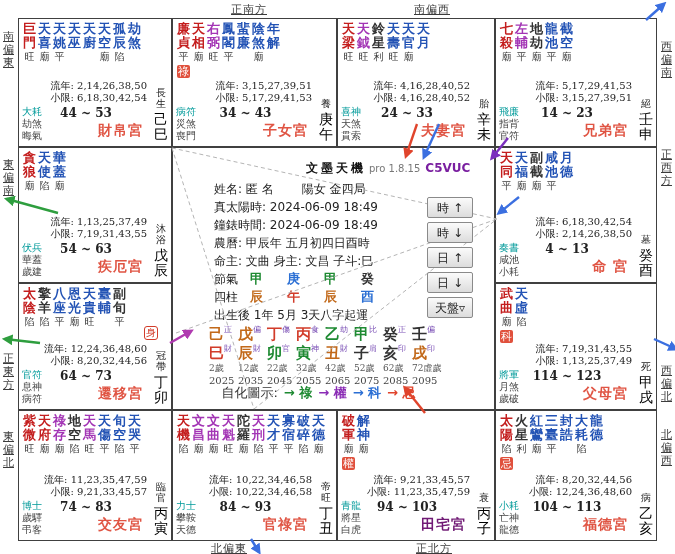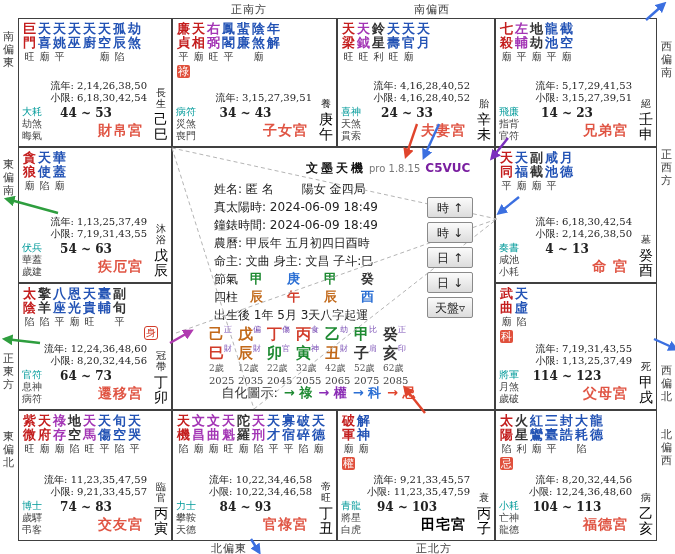--- a/index.html
+++ b/index.html
@@ -61,21 +61,21 @@
   .zihua .zl{color:#333;}
   .zihua .zi-item{margin-left:6px;font-weight:600;}
 
   
   .ctrl{position:absolute;left:427px;width:46px;height:21px;border:1px solid #8a8a8a;border-radius:2px;
         background:linear-gradient(#fbfbfb,#dcdcdc);font-size:12px;text-align:center;line-height:20px;
         color:#222;z-index:6;box-sizing:border-box;}
   .ctrl-0{top:197px}.ctrl-1{top:222px}.ctrl-2{top:247px}.ctrl-3{top:272px}.ctrl-4{top:297px}
 
   
-  .dir{position:absolute;font-size:11px;color:#3c3c3c;letter-spacing:1px;z-index:2;}
+  .dir{position:absolute;font-size:11px;color:#3c3c3c;letter-spacing:1px;z-index:2;text-decoration:underline;}
   .dir.v span{display:block;line-height:13px;letter-spacing:0;}
   .slot-top-1{left:231px;top:2px}   .slot-top-2{left:414px;top:2px}
   .slot-left-1{left:3px;top:30px}   .slot-left-2{left:3px;top:158px}
   .slot-left-3{left:3px;top:352px}  .slot-left-4{left:3px;top:430px}
   .slot-right-1{left:661px;top:40px}.slot-right-2{left:661px;top:148px}
   .slot-right-3{left:661px;top:364px}.slot-right-4{left:661px;top:428px}
   .slot-bottom-1{left:211px;top:541px}.slot-bottom-2{left:416px;top:541px}
 
   .overlay{position:absolute;left:0;top:0;z-index:5;pointer-events:none;}
   .dash{stroke:#b5b5b5;stroke-width:1;stroke-dasharray:4 3;fill:none;}
@@ -237,20 +237,21 @@
           </div>
         </div>
         <span class="hua" style="background: rgb(224, 80, 60);">祿</span>
         <div class="gods">
           <div class="g0" style="color: rgb(0, 154, 154);">病符</div>
           <div>災煞</div>
           <div>喪門</div>
         </div>
         <div class="nums">
           <div>流年: 3,15,27,39,51</div>
+          <div>小限: 5,17,29,41,53</div>
         </div>
         <div class="age">34 ~ 43</div>
         <div class="pname" style="color: rgb(224, 85, 68);">子女宮</div>
         <div class="rightcol">
           <div class="stage">
             <span>養</span>
           </div>
           <div class="ganzhi">
             <span>庚</span>
             <span>午</span>
@@ -702,21 +703,21 @@
         <div class="gods">
           <div class="g0" style="color: rgb(0, 154, 154);">青龍</div>
           <div>將星</div>
           <div>白虎</div>
         </div>
         <div class="nums">
           <div>流年: 9,21,33,45,57</div>
           <div>小限: 11,23,35,47,59</div>
         </div>
         <div class="age">94 ~ 103</div>
-        <div class="pname" style="color: #000000;">田宅宮</div>
+        <div class="pname" style="color: #701a75;">田宅宮</div>
         <div class="rightcol">
           <div class="stage">
             <span>衰</span>
           </div>
           <div class="ganzhi">
             <span>丙</span>
             <span>子</span>
           </div>
         </div>
       </div>
@@ -831,20 +832,26 @@
           <div><span class="big" style="color: rgb(30, 138, 50);">甲</span><span class="note">比</span></div>
           <div><span class="big" style="color: rgb(51, 51, 51);">子</span><span class="note">肩</span></div>
           <div class="page">52歲</div>
           <div class="pyear">2075</div>
         </div>
         <div class="pillar">
           <div><span class="big" style="color: rgb(51, 51, 51);">癸</span><span class="note">正</span></div>
           <div><span class="big" style="color: rgb(51, 51, 51);">亥</span><span class="note">印</span></div>
           <div class="page">62歲</div>
           <div class="pyear">2085</div>
+        </div>
+        <div class="pillar">
+          <div><span class="big" style="color: rgb(51, 51, 51);">壬</span><span class="note">偏</span></div>
+          <div><span class="big" style="color: rgb(194, 105, 26);">戌</span><span class="note">印</span></div>
+          <div class="page">72虛歲</div>
+          <div class="pyear">2095</div>
         </div>
       </div>
     <div class="zihua">
       <span class="zl">自化圖示:</span><span id="zihua-items"><span class="zi-item" style="color: rgb(30, 138, 50);">→ 祿</span><span class="zi-item" style="color: rgb(138, 43, 181);">→ 權</span><span class="zi-item" style="color: rgb(43, 111, 212);">→ 科</span><span class="zi-item" style="color: rgb(224, 68, 44);">→ 忌</span></span>
     </div>
   </div>
 
   <div id="controls">
       <div class="ctrl ctrl-0">時 ↑</div>
       <div class="ctrl ctrl-1">時 ↓</div>

